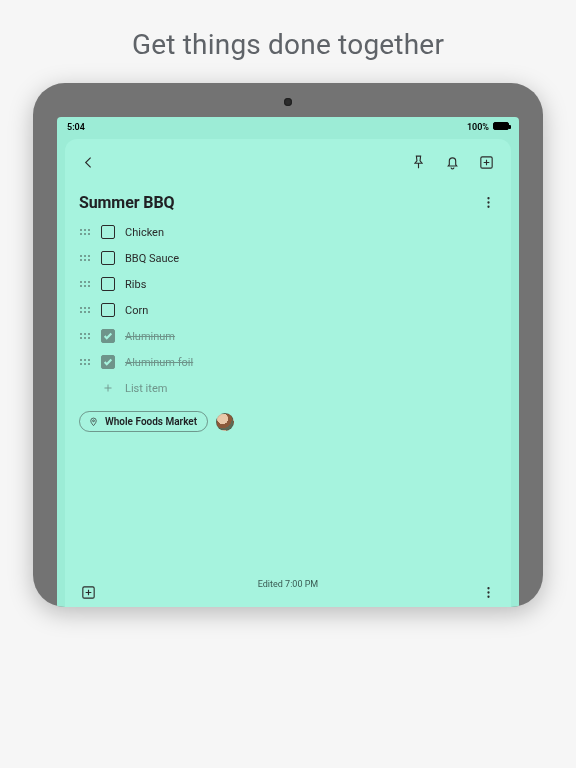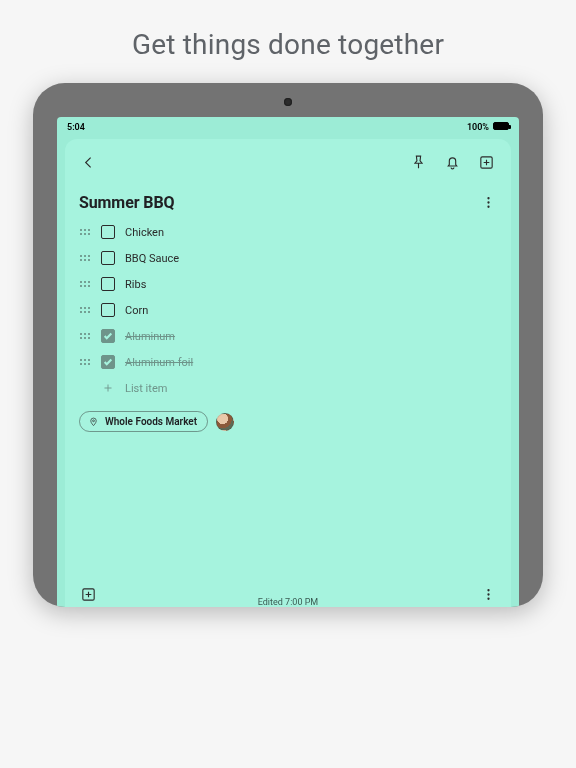--- a/index.html
+++ b/index.html
@@ -195,21 +195,21 @@
     background: radial-gradient(circle at 35% 30%, #e9c8a8 0 35%, #8b5a3a 36% 60%, #5d6a55 61% 100%);
     border: 1px solid rgba(0,0,0,0.1);
   }
 
   
   .bottombar {
     position: absolute;
     bottom: 0; left: 0; right: 0;
     height: 28px;
     display: flex;
-    align-items: flex-end;
+    align-items: flex-start;
     padding: 0 10px;
     font-size: 9px;
     color: #3a5b53;
   }
   .bottombar .center {
     position: absolute;
     left: 0; right: 0;
     text-align: center;
   }
   .bottombar .icon-btn { position: relative; z-index: 1; }

